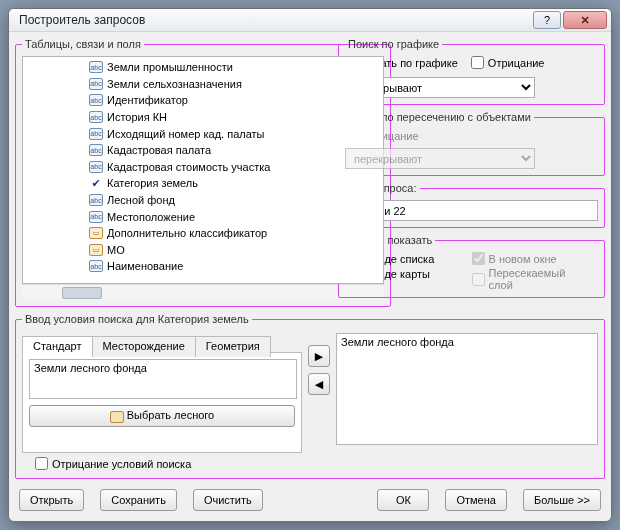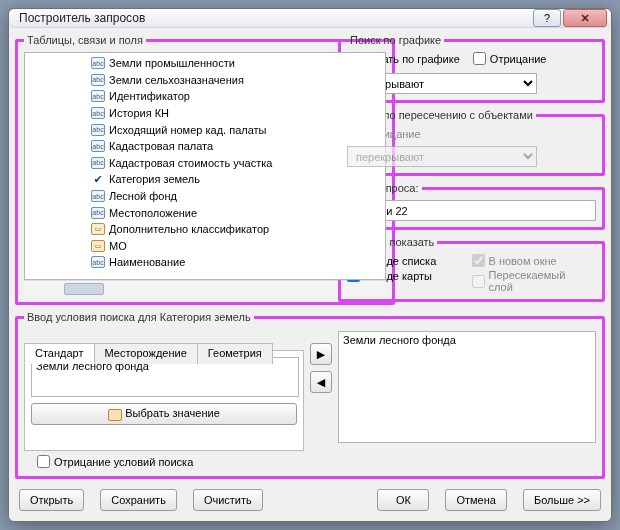--- a/index.html
+++ b/index.html
@@ -1,42 +1,42 @@
 <!DOCTYPE html>
 <html><head>
 <meta charset="utf-8">
 <style>
   * { box-sizing: border-box; font-family: Tahoma, Arial, sans-serif; font-size: 11px; }
   body { margin: 0; background: #8a9bb0; padding: 8px; }
   .window { width: 604px; height: 514px; background: #f0f0f0; border: 1px solid #707070; border-radius: 6px; box-shadow: 0 4px 20px rgba(0,0,0,0.4); overflow: hidden; display: flex; flex-direction: column; }
-  .titlebar { height: 28px; background: linear-gradient(#fdfdfd,#e6e9ee); border-bottom: 1px solid #cfd6df; display: flex; align-items: center; padding: 0 4px 0 10px; border-radius: 6px; }
+  .titlebar { height: 28px; background: linear-gradient(#fdfdfd,#e6e9ee); border-bottom: 1px solid #cfd6df; display: flex; align-items: center; padding: 0 4px 0 10px; }
   .titlebar span.title { flex: 1; color: #222; font-size: 12px; }
   .winbtn { width: 28px; height: 18px; margin-left: 2px; border: 1px solid #8a99ad; border-radius: 3px; background: linear-gradient(#f6f8fb,#dbe3ee); display: flex; align-items: center; justify-content: center; }
   .winbtn.close { width: 44px; background: linear-gradient(#f3bcbc,#dd8f8f); border-color: #b06a6a; color:#5a1f1f; font-weight:bold;}
   .content { flex: 1; padding: 6px; display: flex; flex-direction: column; }
-  fieldset { border: 3px solid #d946ef; border-radius: 2px; margin: 0 0 6px 0; padding: 6px; }
+  fieldset { border: 1px solid #d946ef; border-radius: 2px; margin: 0 0 6px 0; padding: 6px; }
   legend { padding: 0 3px; color: #333; }
   .row { display: flex; gap: 8px; }
   .colL { width: 315px; display: flex; flex-direction: column; }
   .colR { flex: 1; display: flex; flex-direction: column; }
   .tree { height: 228px; border: 1px solid #b5b5b5; background: #fff; overflow-y: scroll; overflow-x: auto; padding: 2px 0; position: relative; }
   .tree-inner { width: 360px; }
   .titem { display: flex; align-items: center; height: 16.6px; padding-left: 66px; white-space: nowrap; }
   .titem .ic { width: 14px; height: 12px; margin-right: 4px; display: inline-flex; align-items: center; justify-content: center; border:1px solid #6b8fb5; border-radius:2px; font-size:7px; color:#3a5d88; background:#eef4fb;}
   .titem.check .ic { border: none; }
   .titem .lbl { color: #000; }
   .hscroll-stub { height:16px; border-top:1px solid #ddd; background:#f4f4f4; display:flex; align-items:center;}
   .hscroll-stub .thumb{ width:40px;height:12px;background:#cfd6e0;border:1px solid #a5b0c0;margin-left:40px;border-radius:2px;}
   label.chk { display: inline-flex; align-items: center; margin-right: 10px; }
   label.chk input { margin: 0 4px 0 0; width:13px;height:13px;}
   select, input[type=text] { border: 1px solid #abadb3; background:#fff; height: 21px; padding: 1px 4px; }
   select:disabled, input:disabled { background:#f0f0f0; color:#888; }
   .disabled-text { color:#888; }
   .tabs { display:flex; border-bottom:1px solid #bbb; }
-  .tab { padding:3px 10px 4px; border:1px solid #bbb; border-bottom:none; background:#f0f0f0; margin-right:-1px; cursor:default; position:relative; top:14px;}
+  .tab { padding:3px 10px 4px; border:1px solid #bbb; border-bottom:none; background:#f0f0f0; margin-right:-1px; cursor:default; position:relative; top:5px;}
   .tab.active { background:#fff; border-bottom:1px solid #fff; }
   .tabpage { border:1px solid #bbb; border-top:none; background:#fff; padding:6px; height:100px;}
   .btn { height:22px; padding:0 10px; background:linear-gradient(#fdfdfd,#e5e5e5); border:1px solid #9a9a9a; border-radius:3px; cursor:default; }
   .sqbtn { width:22px; height:22px; display:flex;align-items:center;justify-content:center; background:linear-gradient(#fdfdfd,#e5e5e5); border:1px solid #9a9a9a; border-radius:3px;}
   .footer { display:flex; gap:16px; padding: 4px 4px 4px 4px; }
   .spacer{flex:1;}
   .listbox { border:1px solid #b5b5b5; background:#fff; width:100%; height:112px; padding:2px 4px; overflow:auto;}
   .condbox { border:1px solid #b5b5b5; background:#fff; width:268px; height:40px; padding:2px 4px; margin-bottom:6px;}
   .mid-col { width:26px; display:flex; flex-direction:column; gap:6px; align-items:center; padding-top:14px;}
   .gearic{display:inline-block;width:14px;height:12px;margin-right:3px;vertical-align:middle;border:1px solid #b38b3a;background:#f6e2b3;border-radius:2px;}
@@ -191,21 +191,21 @@
 
         <div style="width:280px;">
           <div class="tabs">
             <div class="tab active">Стандарт</div>
             <div class="tab">Месторождение</div>
             <div class="tab">Геометрия</div>
           </div>
           <div class="tabpage">
             <div class="condbox">Земли лесного фонда</div>
             <button class="btn" style="width:100%;">
-              <span class="gearic"></span><span>Выбрать значение</span>
+              <span class="gearic"></span><span>Выбрать лесного</span>
             </button>
           </div>
           <label class="chk" style="margin-top:4px;padding-left:13px;">
             <input type="checkbox" style="">
               <span>Отрицание условий поиска</span>
           </label>
         </div>
 
         <div class="mid-col">
           <div class="sqbtn">

